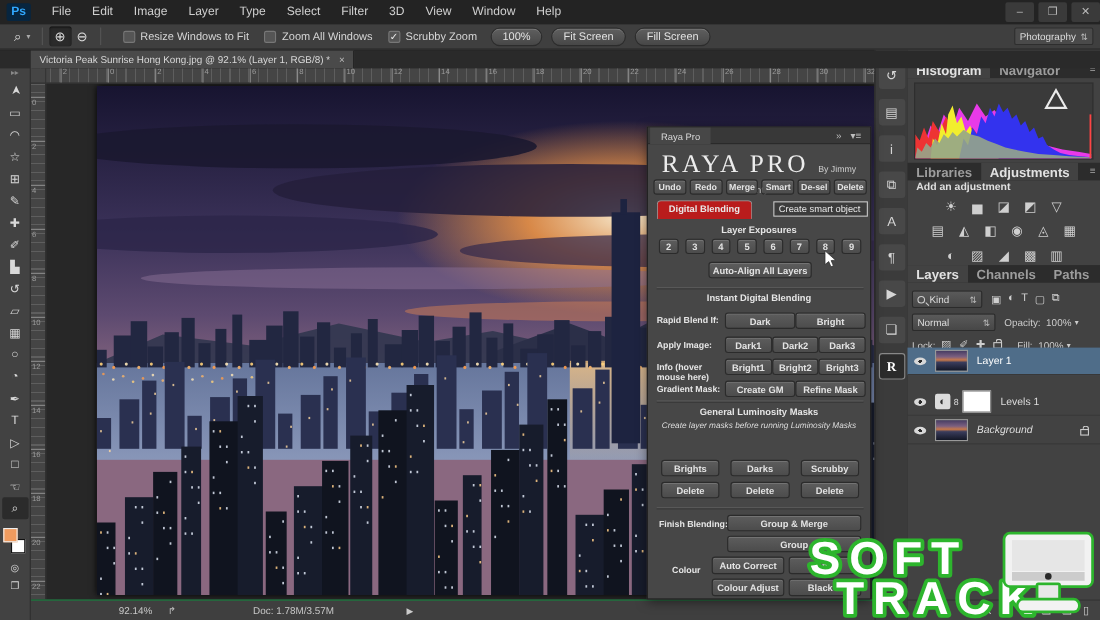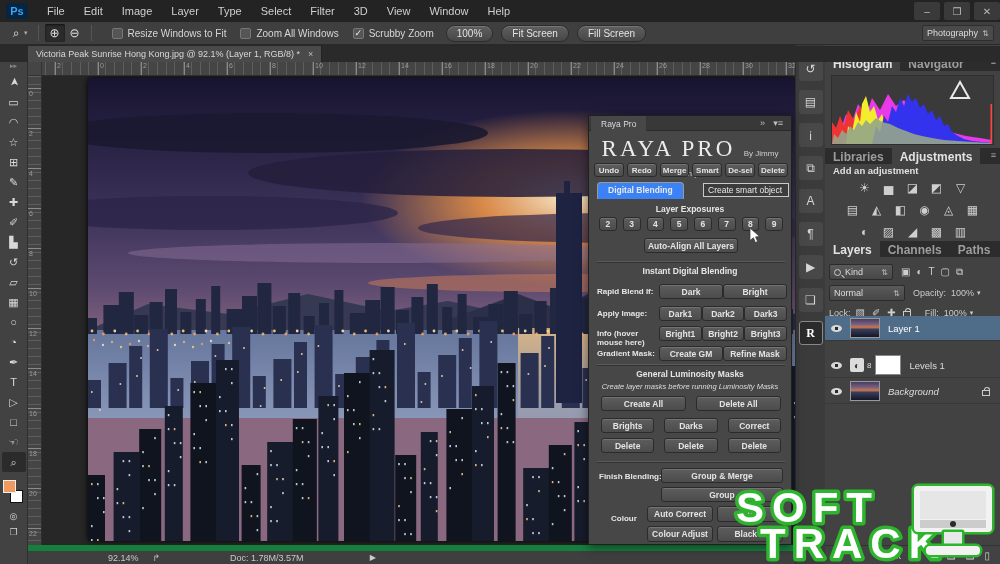--- a/index.html
+++ b/index.html
@@ -67,21 +67,21 @@
   .tool.t-move { transform:rotate(-90deg); }
   #swatches { position:relative; width:24px; height:30px; margin-top:6px; }
   #swatch-bg { position:absolute; left:8px; top:12px; width:13px; height:13px; background:#fff; border:1px solid #111; }
   #swatch-fg { position:absolute; left:1px; top:2px; width:13px; height:13px; border:1px solid #eee; }
   .tool.small { font-size:9px; height:16px; }
 
   
   #pasteboard { left:42px; top:76px; width:753px; height:469px; background:#272727; z-index:1; }
   #photo { position:absolute; left:46px; top:2px; width:707px; height:463px; box-shadow:0 0 6px #000; }
   #photo svg { display:block; }
-  #canvas-status { left:28px; top:545px; width:767px; height:19px; background:#3f3f3f; border-top:6px solid #15803d;
+  #canvas-status { left:28px; top:545px; width:767px; height:19px; background:#3f3f3f; border-top:1px solid #15803d;
     display:flex; align-items:center; color:#c8c8c8; font-size:9px; z-index:9; }
   #canvas-status .zoomtxt { margin-left:80px; }
   #canvas-status .shareic { margin-left:14px; color:#bbb; }
   #canvas-status .doctxt { margin-left:70px; }
   #canvas-status .play { margin-left:66px; color:#ccc; font-size:8px; }
 
   
   #raya { left:588px; top:115px; width:204px; height:430px; z-index:11;
     background:#474747; border:1px solid #1f1f1f; box-shadow:0 2px 10px rgba(0,0,0,.5); }
   #raya-header { position:absolute; left:0; top:0; width:100%; height:15px; background:#383838; border-bottom:1px solid #2a2a2a; }
@@ -91,21 +91,21 @@
   #raya-title-row { position:absolute; left:0; top:20px; width:100%; text-align:center; color:#ececec; }
   #raya-title { font-family:"Liberation Serif", serif; font-size:23px; letter-spacing:3px; }
   #raya-byline { font-size:8px; color:#cfcfcf; margin-left:4px; }
   .btn { background:linear-gradient(#5d5d5d,#4c4c4c); border:1px solid #2b2b2b; border-radius:3px;
     box-shadow:inset 0 1px 0 rgba(255,255,255,.14); color:#e3e3e3; font-size:8.5px; font-weight:bold;
     text-align:center; display:flex; align-items:center; justify-content:center; }
   #raya-topbtns { position:absolute; left:5px; top:47px; width:194px; display:flex; gap:3px; }
   #raya-topbtns .btn { flex:1; height:14px; font-size:8px; }
   #raya-tabs { position:absolute; left:8px; top:66px; width:190px; height:17px; display:flex; gap:12px; }
   .rtab { padding:2px 10px; font-size:8.5px; font-weight:bold; color:#e8e8e8; }
-  .rtab.active { background:#3b82f6; border:1px solid #9a9a9a; border-radius:4px 4px 0 0; border-bottom:none; }
+  .rtab.active { background:#b91c1c; border:1px solid #9a9a9a; border-radius:4px 4px 0 0; border-bottom:none; }
   .sect-label { position:absolute; width:100%; text-align:center; color:#e6e6e6; font-size:8.5px; font-weight:bold; }
   #exp-btns { position:absolute; left:10px; top:101px; width:184px; display:flex; gap:6px; }
   #exp-btns .btn { flex:1; height:14px; }
   #auto-align { position:absolute; left:55px; top:122px; width:94px; height:15px; }
   .hr { position:absolute; left:8px; width:188px; height:1px; background:#5a5a5a; box-shadow:0 1px 0 #333; }
   .row-label { position:absolute; color:#e6e6e6; font-size:8px; font-weight:bold; }
   .blendrow { position:absolute; display:flex; }
   .blendrow .btn { height:15px; }
   #glm-note { position:absolute; width:100%; text-align:center; color:#dcdcdc; font-size:7.5px; font-style:italic; top:266px; }
   .grow { position:absolute; left:12px; width:180px; display:flex; gap:10px; }
@@ -948,28 +948,24 @@
         <div class="btn">8</div>
         <div class="btn">9</div>
       </div>
     <div id="auto-align" class="btn">Auto-Align All Layers</div>
     <div class="hr" style="top:145px"></div>
     <div class="sect-label" style="top:150px">Instant Digital Blending</div>
     <div id="blend-rows"></div>
     <div class="hr" style="top:248px"></div>
     <div class="sect-label" style="top:253px">General Luminosity Masks</div>
     <div id="glm-note">Create layer masks before running Luminosity Masks</div>
-    <div class="grow" style="top:280px">
-        <div class="btn">Create All</div>
-        <div class="btn">Delete All</div>
-      </div>
     <div class="grow" style="top:302px">
         <div class="btn">Brights</div>
         <div class="btn">Darks</div>
-        <div class="btn">Correct</div>
+        <div class="btn">Scrubby</div>
       </div>
     <div class="grow" style="top:322px">
         <div class="btn">Delete</div>
         <div class="btn">Delete</div>
         <div class="btn">Delete</div>
       </div>
     <div class="hr" style="top:345px"></div>
     <div class="row-label" style="left:10px;top:356px">Finish Blending:</div>
     <div id="finish-btns">
         <div class="btn">Group &amp; Merge</div>

